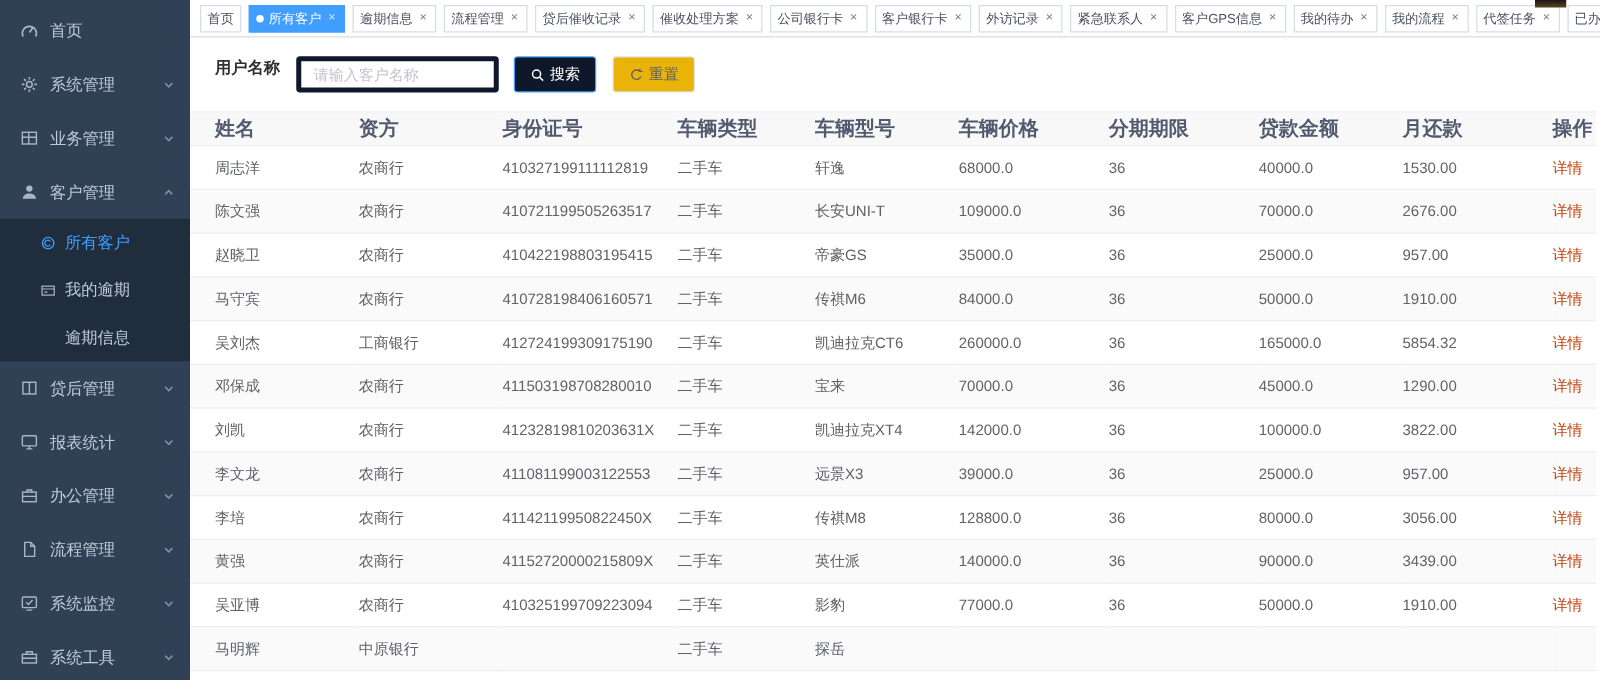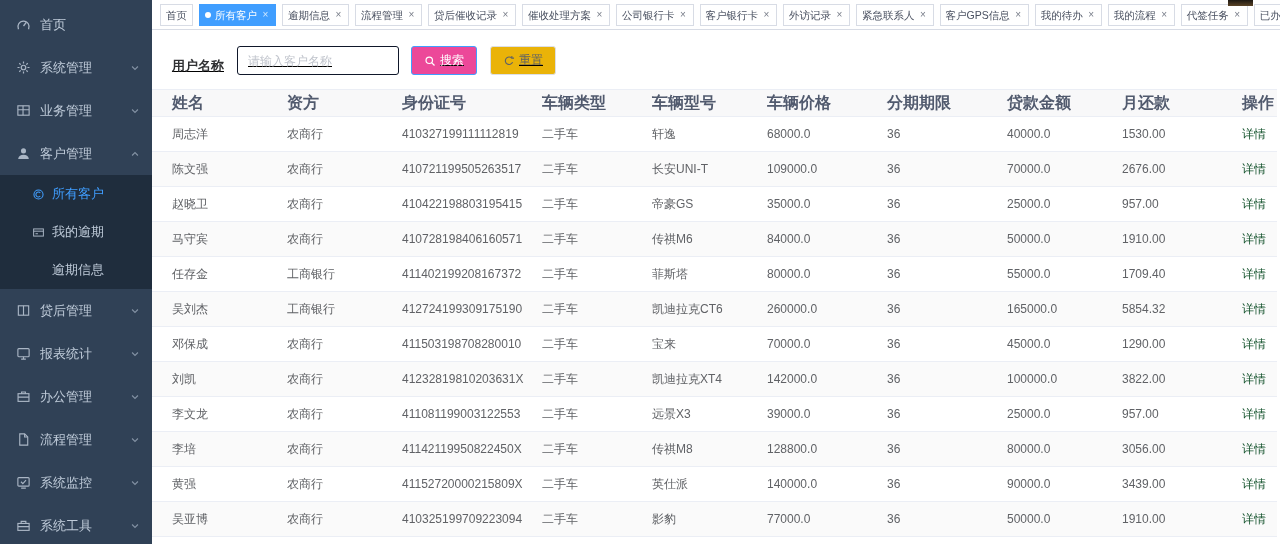--- a/index.html
+++ b/index.html
@@ -31,41 +31,41 @@
   .tab { height:22px; border:1px solid #d8dce5; background:#fff; color:#495060;
     font-size:10.5px; line-height:20px; padding:0 5px; display:inline-flex; align-items:center;
     cursor:pointer; flex:0 0 auto; }
   .tab.active { background:#409eff; border-color:#409eff; color:#fff; }
   .tab-dot { width:6px; height:6px; border-radius:50%; background:#fff; margin-right:4px; }
   .tab-close { margin-left:4px; font-size:10px; width:9px; text-align:center; color:inherit; opacity:.75; }
 
   .corner-artifact { position:absolute; left:1076px; top:0; width:25px; height:6px;
     background:linear-gradient(#1d1812,#5a4326); }
 
-  .search-bar { display:flex; align-items:flex-end; margin:15px 0 0 20px; height:30px; flex:0 0 auto;text-decoration:underline; }
+  .search-bar { display:flex; align-items:flex-start; margin:15px 0 0 20px; height:30px; flex:0 0 auto; }
   .search-label { font-size:13px; font-weight:700; color:#303133; margin-right:13px; white-space:nowrap; }
-  .search-input { width:162px; height:29px; border:1px solid #0f172a; border-radius:3px;
+  .search-input { width:162px; height:29px; border:4px solid #0f172a; border-radius:3px;
     padding:4px 10px; font-size:12px; color:#606266; outline:none; margin-right:12px;
     font-family:"Liberation Sans","DejaVu Sans",sans-serif; }
   .search-input::placeholder { color:#c0c4cc; }
   .btn { height:29px; border-radius:3px; font-size:12px; display:inline-flex; align-items:center;
     gap:4px; padding:0 12px; cursor:pointer; margin-right:13px; border:1px solid #dcdfe6;
     background:#eab308; color:#606266; font-family:inherit; }
-  .btn-primary { background:#ec4899; border-color:#409eff; color:#fff; }
+  .btn-primary { background:#0f172a; border-color:#409eff; color:#fff; }
   .btn .ico { display:inline-flex; }
 
   .grid-wrap { flex:1; overflow:hidden; padding:0 0 0 0; }
   table.grid { border-collapse:collapse; table-layout:fixed; width:1125px; margin-top:14px; }
   .grid th { height:27px; background:#f8f8f9; color:#515a6e; font-size:16px; font-weight:700;
     text-align:left; border-top:1px solid #ebeef5; border-bottom:1px solid #ebeef5; padding:0; white-space:nowrap; }
   .grid td { height:35px; color:#606266; font-size:12px; border-bottom:1px solid #ebeef5;
     padding:0; white-space:nowrap; overflow:hidden; }
   .grid tbody tr:nth-child(even) td { background:#fafafa; }
   .grid th:first-child, .grid td:first-child { padding-left:20px; }
-  a.detail { color:#14532d; text-decoration:none; cursor:pointer; }
+  a.detail { color:#c2410c; text-decoration:none; cursor:pointer; }
 </style>
 </head>
 <body>
 
 <div class="app">
   <aside class="sidebar">
     <nav class="menu" id="menu">
         <div class="menu-item">
           <span class="mi-icon">
             <svg width="15" height="15" viewBox="0 0 16 16">
@@ -385,32 +385,20 @@
               <td>410728198406160571</td>
               <td>二手车</td>
               <td>传祺M6</td>
               <td>84000.0</td>
               <td>36</td>
               <td>50000.0</td>
               <td>1910.00</td>
               <td><a class="detail">详情</a></td>
             </tr>
             <tr>
-              <td>任存金</td>
-              <td>工商银行</td>
-              <td>411402199208167372</td>
-              <td>二手车</td>
-              <td>菲斯塔</td>
-              <td>80000.0</td>
-              <td>36</td>
-              <td>55000.0</td>
-              <td>1709.40</td>
-              <td><a class="detail">详情</a></td>
-            </tr>
-            <tr>
               <td>吴刘杰</td>
               <td>工商银行</td>
               <td>412724199309175190</td>
               <td>二手车</td>
               <td>凯迪拉克CT6</td>
               <td>260000.0</td>
               <td>36</td>
               <td>165000.0</td>
               <td>5854.32</td>
               <td><a class="detail">详情</a></td>

